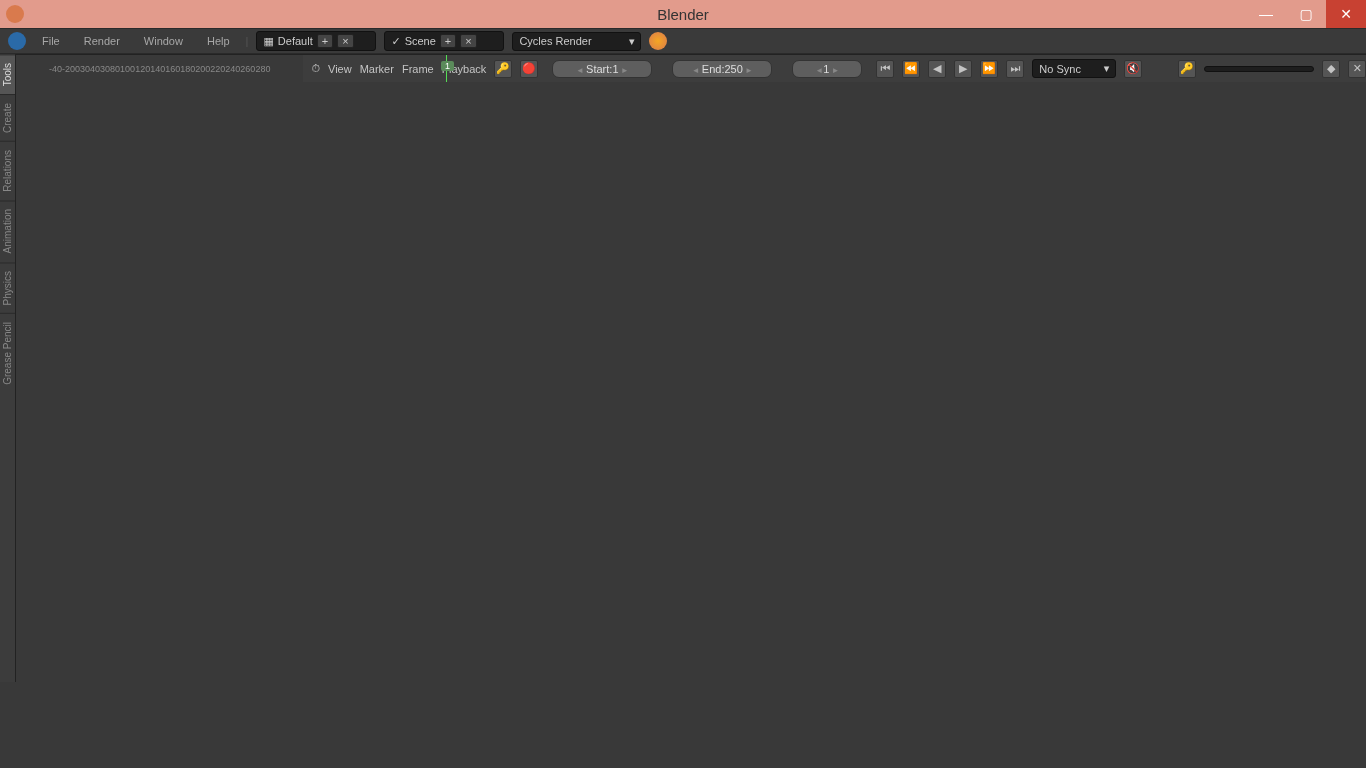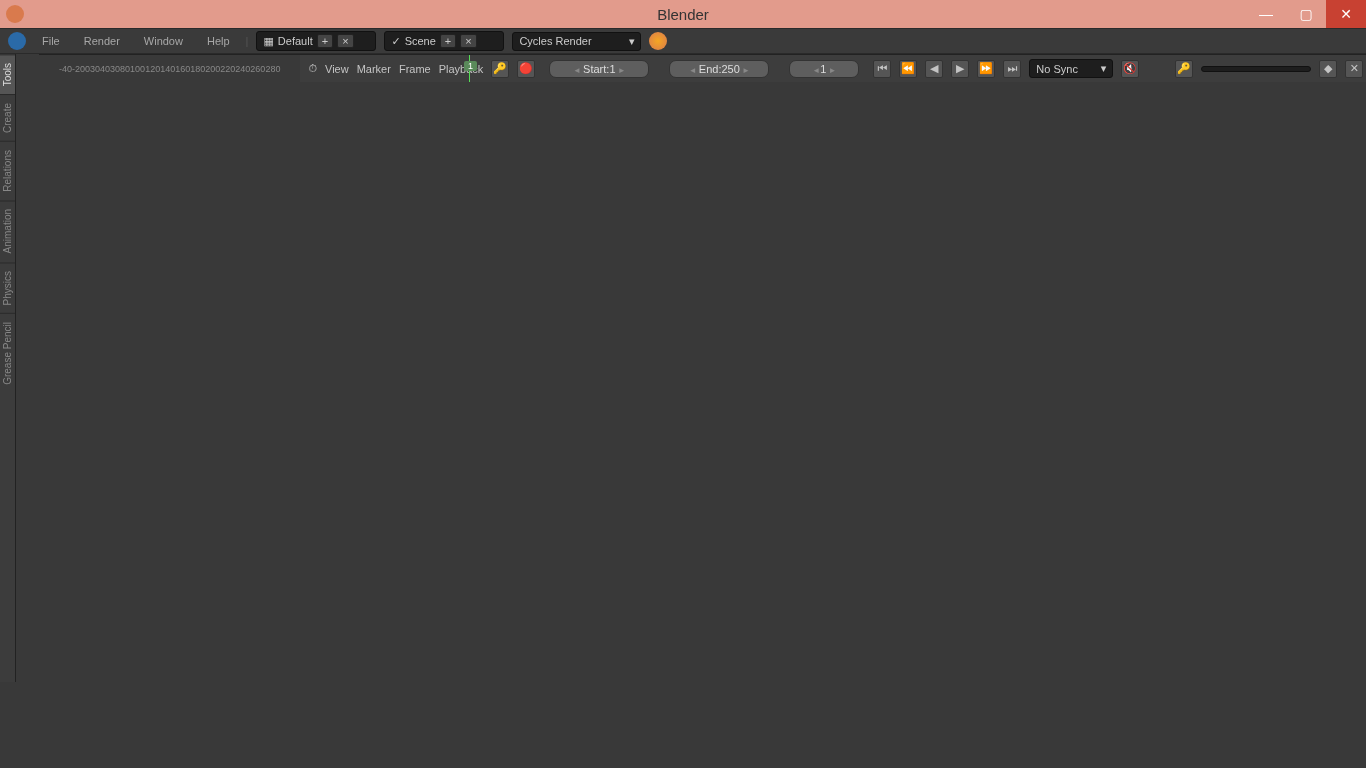--- a/index.html
+++ b/index.html
@@ -31,21 +31,21 @@
 .numfield { background:#5e5e5e; border:1px solid #333; border-radius:7px; margin:2px 6px; padding:2px 6px; display:flex; justify-content:center; color:#ddd; font-size:10px;}
 .numfield span:first-child::before{content:"◄ "; color:#888; font-size:8px;}
 .numfield span:last-child::after{content:" ►"; color:#888; font-size:8px;}
 .plabel{ padding:4px 8px; color:#bbb; font-size:10px;}
 .chk{ display:flex; align-items:center; gap:6px; padding:2px 8px; font-size:10px;}
 
 .viewport { flex:1; background:#393939; position:relative; overflow:hidden;}
 
 .rightcol { display:flex;}
 
-.timeline-ruler{height:28px; background:#393939; border-top:1px solid #222; display:flex; align-items:center; position:relative; padding:0 20px;margin-left:23px;}
+.timeline-ruler{height:28px; background:#393939; border-top:1px solid #222; display:flex; align-items:center; position:relative; padding:0 33px;}
 .timeline-ruler .tick{position:relative; flex:1; text-align:center; font-size:9px; color:#888;}
 .timeline-ruler .cursor{position:absolute; left:430px; top:0; bottom:0; width:0; border-left:1px solid #5d5;}
 .timeline-ruler .cursor::after{content:"1"; position:absolute; top:6px; left:-6px; background:#5a8a5a; color:#fff; padding:0 4px; border-radius:2px; font-size:9px;}
 
 .timeline-ctl{height:28px; background:#3d3d3d; border-top:1px solid #222; display:flex; align-items:center; padding:0 8px; gap:8px;}
 .tbtn{width:18px; height:18px; background:#555; border:1px solid #333; border-radius:2px; display:flex;align-items:center;justify-content:center;}
 
 .taskbar{height:30px; background:#1a1a1a; display:flex; align-items:center; gap:2px;}
 .taskbar .tb{width:42px; height:30px; display:flex; align-items:center; justify-content:center; font-size:16px;}
 

